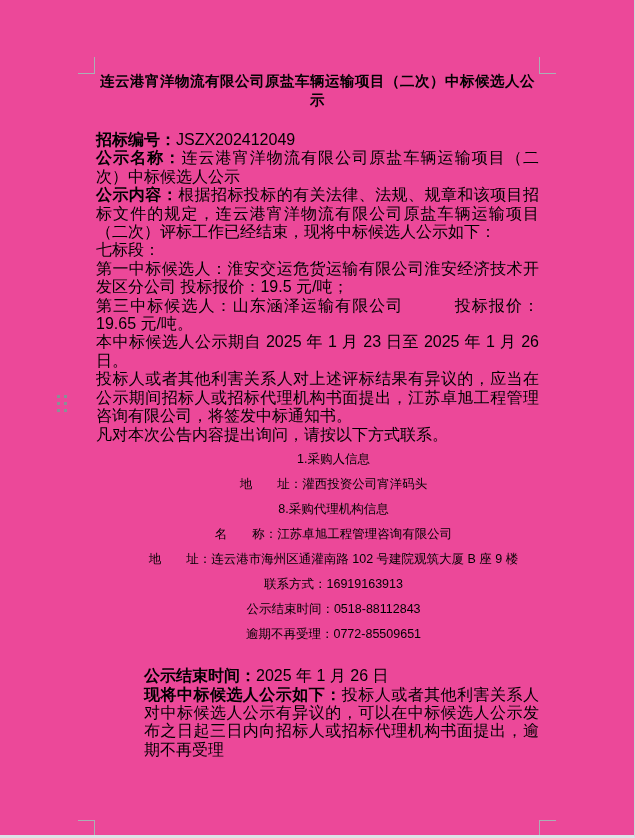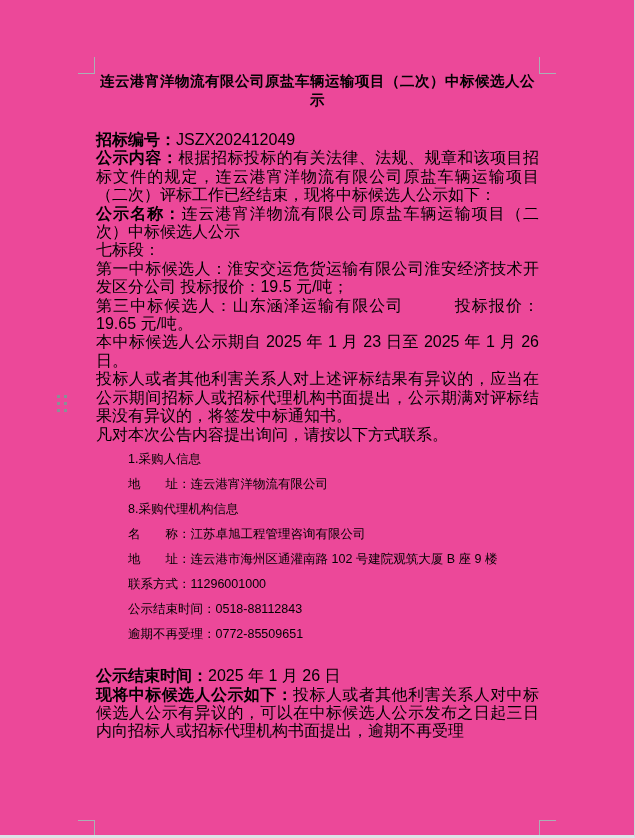--- a/index.html
+++ b/index.html
@@ -25,23 +25,23 @@
     grid-template-columns:3px 3px;grid-auto-rows:3px;column-gap:4px;row-gap:4px;}
   .dots i{background:#8a9096;border:0;display:block;}
   .content{position:absolute;left:96px;top:72px;width:443px;}
   .doc-title{
     font-weight:bold;font-size:14.5px;line-height:19px;
     text-align:center;margin:0 0 21px 0;letter-spacing:0.5px;
   }
   p{margin:0;}
   .body-text p{font-size:16px;line-height:18.4px;text-align:justify;}
   .b{font-weight:bold;}
-  .info-block{margin-top:4px;}
+  .info-block{margin-top:4px;text-align:center;}
   .info-row{font-size:12.5px;line-height:18.4px;padding-left:32px;margin-top:6.5px;}
-  .closing{margin-top:24px;}
+  .closing{margin-top:24px;margin-left:48px;}
   .signature{
     margin-top:100px;margin-left:auto;margin-right:46px;
     width:fit-content;text-align:center;font-size:12.5px;line-height:20px;
   }
 </style>
 </head>
 <body>
 
 <div class="page">
 
@@ -58,39 +58,39 @@
       <i></i>
       <i></i>
   </span>
 
   <div class="content">
 
     <h1 class="doc-title">连云港宵洋物流有限公司原盐车辆运输项目（二次）中标候选人公示</h1>
 
     <div class="body-text">
       <p><span class="b">招标编号：</span><span>JSZX202412049</span></p>
+      <p><span class="b">公示名称：</span><span>连云港宵洋物流有限公司原盐车辆运输项目（二次）中标候选人公示</span></p>
       <p><span class="b">公示内容：</span><span>根据招标投标的有关法律、法规、规章和该项目招标文件的规定，连云港宵洋物流有限公司原盐车辆运输项目（二次）评标工作已经结束，现将中标候选人公示如下：</span></p>
-      <p><span class="b">公示名称：</span><span>连云港宵洋物流有限公司原盐车辆运输项目（二次）中标候选人公示</span></p>
       <p>七标段：</p>
       <p>第一中标候选人：淮安交运危货运输有限公司淮安经济技术开发区分公司 投标报价：19.5 元/吨；</p>
       <p>第三中标候选人：山东涵泽运输有限公司　　　投标报价：19.65 元/吨。</p>
       <p>本中标候选人公示期自 2025 年 1 月 23 日至 2025 年 1 月 26 日。</p>
-      <p>投标人或者其他利害关系人对上述评标结果有异议的，应当在公示期间招标人或招标代理机构书面提出，公示期满对评标结果没有异议的，将签发中标通知书。</p>
+      <p>投标人或者其他利害关系人对上述评标结果有异议的，应当在公示期间招标人或招标代理机构书面提出，江苏卓旭工程管理咨询有限公司，将签发中标通知书。</p>
       <p>凡对本次公告内容提出询问，请按以下方式联系。</p>
 
       <div class="info-block">
         <div class="info-row">1.采购人信息</div>
-        <div class="info-row"><span>地　　址：</span><span>连云港宵洋物流有限公司</span></div>
+        <div class="info-row"><span>地　　址：</span><span>灌西投资公司宵洋码头</span></div>
       </div>
 
       <div class="info-block">
         <div class="info-row">8.采购代理机构信息</div>
         <div class="info-row"><span>名　　称：</span><span>江苏卓旭工程管理咨询有限公司</span></div>
         <div class="info-row"><span>地　　址：</span><span>连云港市海州区通灌南路 102 号建院观筑大厦 B 座 9 楼</span></div>
-        <div class="info-row"><span>联系方式：</span><span>11296001000</span></div>
+        <div class="info-row"><span>联系方式：</span><span>16919163913</span></div>
         <div class="info-row"><span>公示结束时间：</span><span>0518-88112843</span></div>
         <div class="info-row"><span>逾期不再受理：</span><span>0772-85509651</span></div>
       </div>
 
       <div class="closing">
         <p><span class="b">公示结束时间：</span><span>2025 年 1 月 26 日</span></p>
         <p><span class="b">现将中标候选人公示如下：</span><span>投标人或者其他利害关系人对中标候选人公示有异议的，可以在中标候选人公示发布之日起三日内向招标人或招标代理机构书面提出，逾期不再受理</span></p>
       </div>
 
       <div class="signature">

